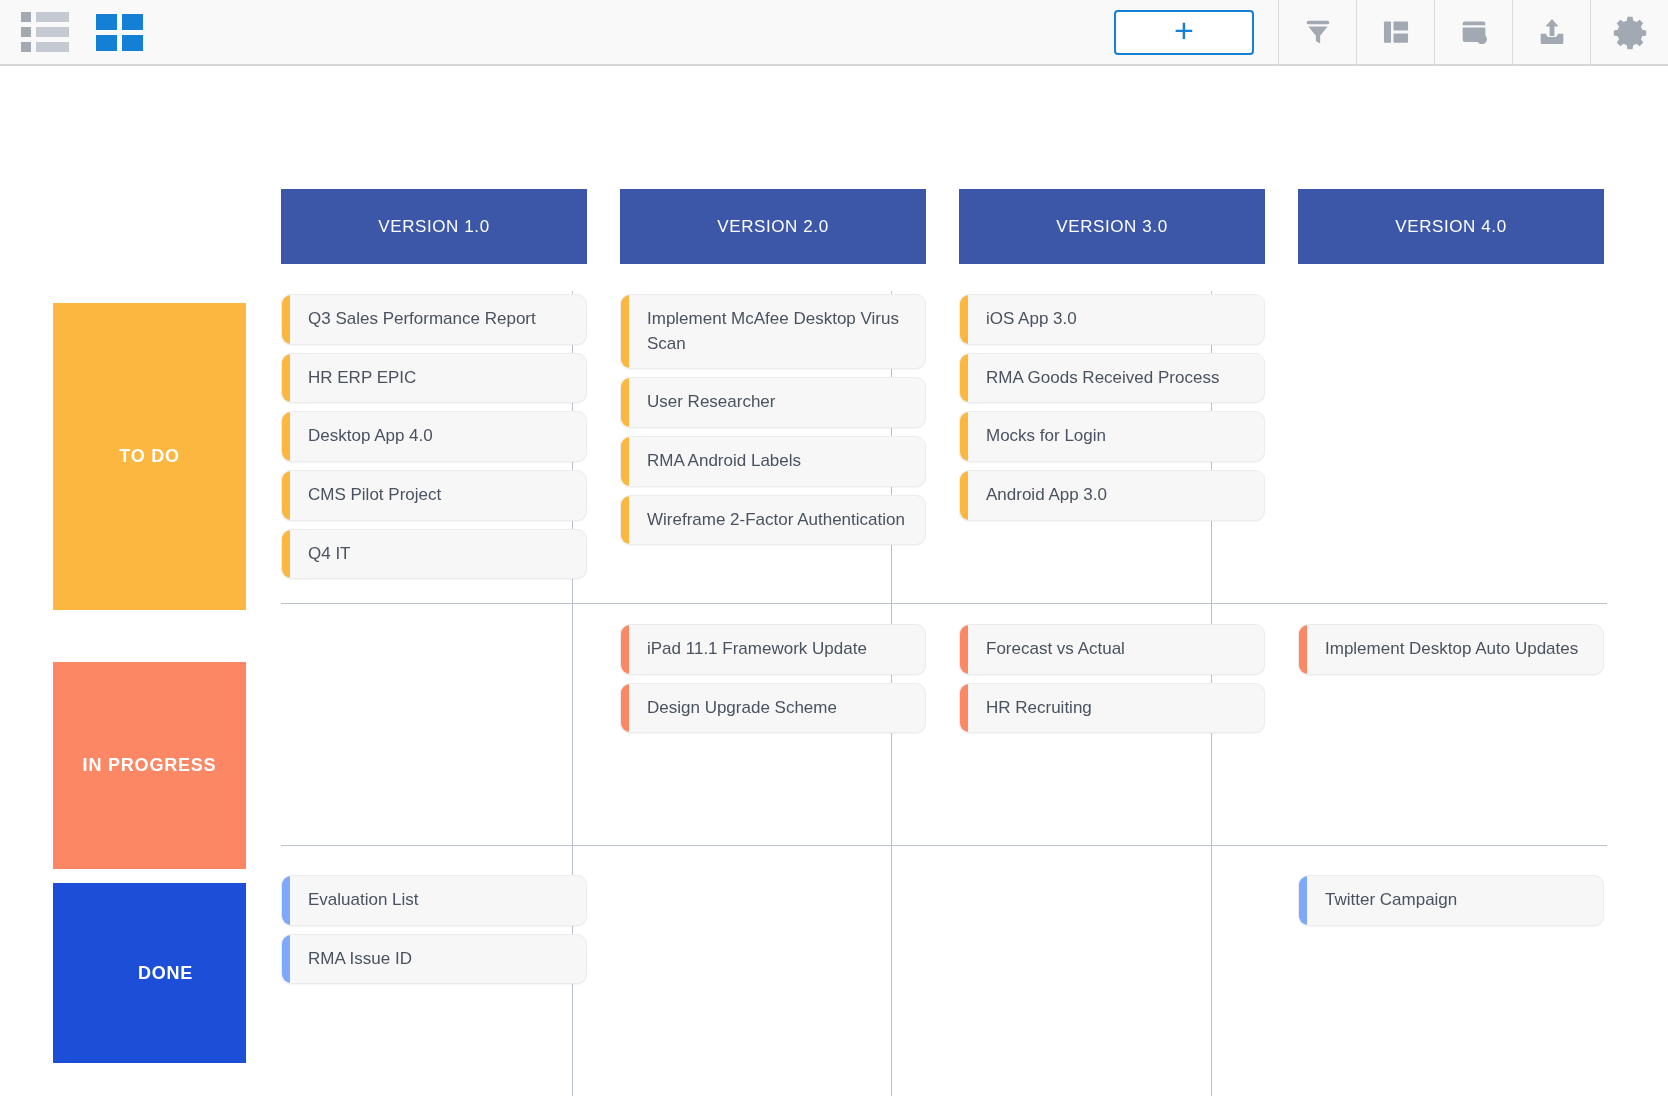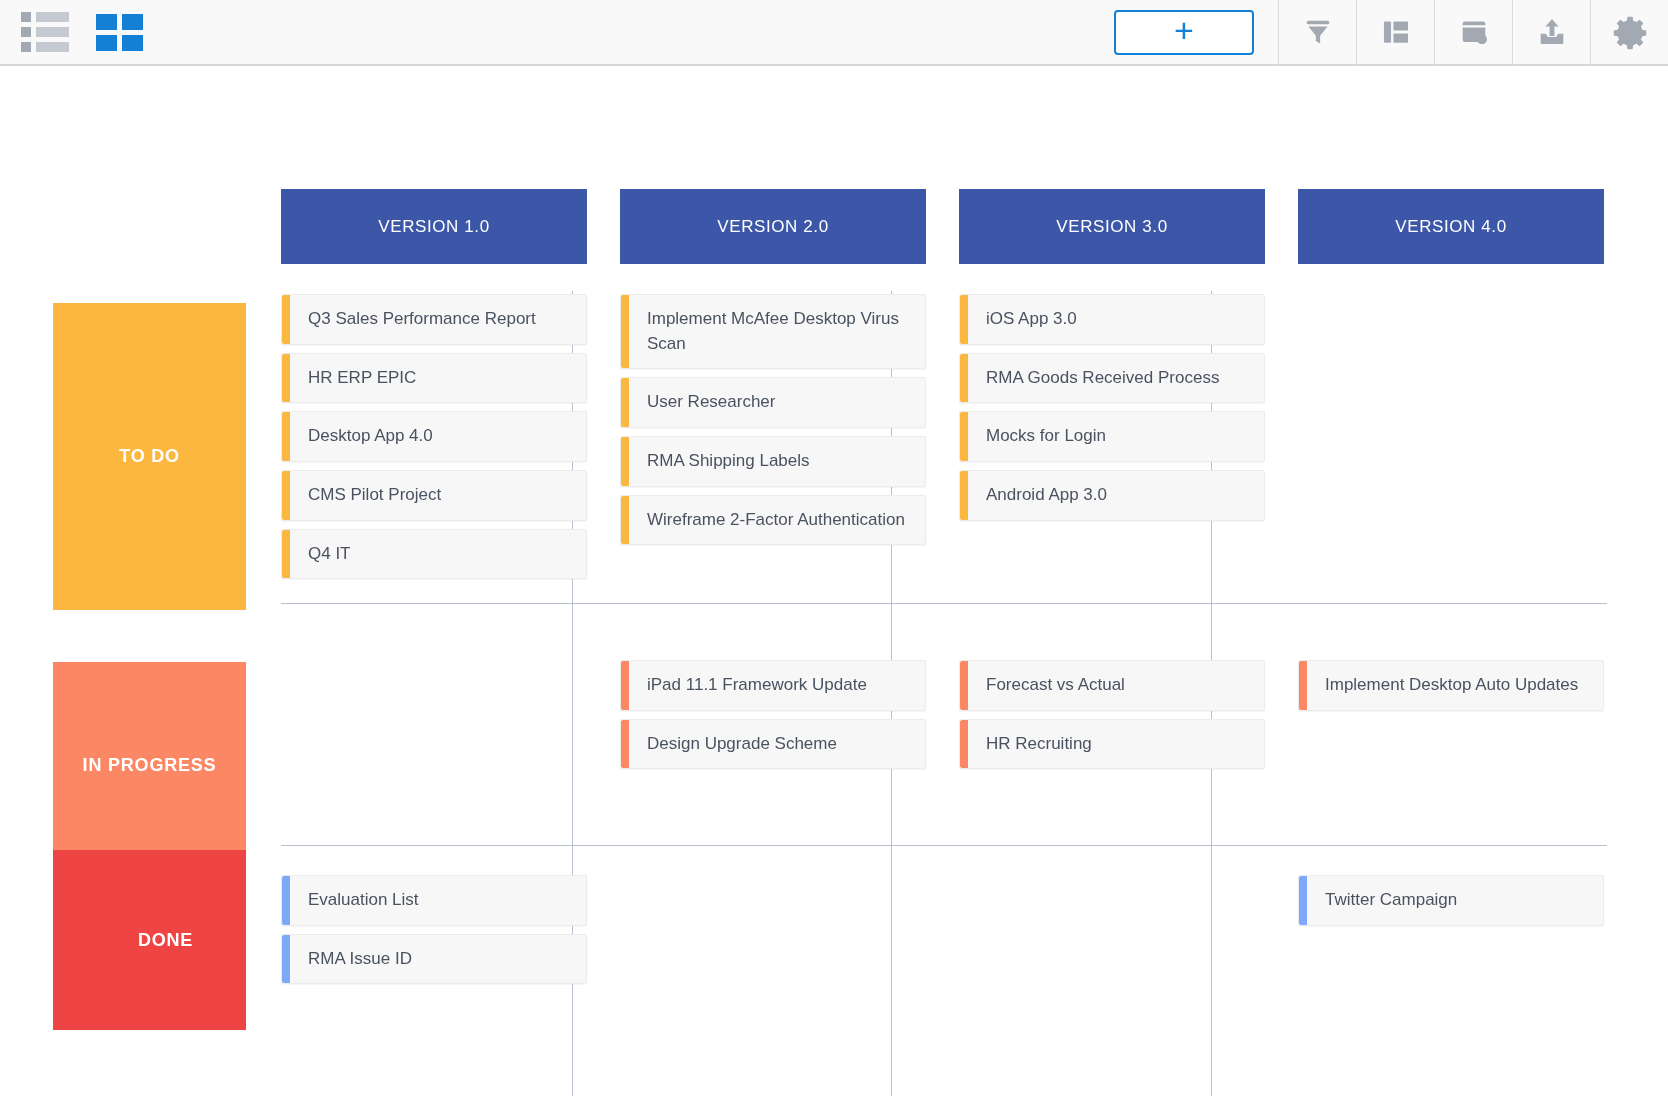--- a/index.html
+++ b/index.html
@@ -137,40 +137,40 @@
     font-size: 18px;
     letter-spacing: 0.8px;
     display: flex;
     align-items: center;
     justify-content: center;
     text-align: center;
     font-weight: bold;
   }
   .lane-todo     { top: 237px;  height: 307px; background: #fbb740; }
   .lane-progress { top: 596px;  height: 207px; background: #fb8764; }
-  .lane-done     { top: 784px;  height: 180px; background: #ef4444; padding-left: 32px; }
+  .lane-done     { top: 817px;  height: 180px; background: #1d4ed8; padding-left: 32px; }
 
   
   .lane-area {
     position: absolute;
     left: 281px;
     display: flex;
     gap: 33px;
   }
   .lane-col {
     width: 306px;
     display: flex;
     flex-direction: column;
     gap: 8px;
   }
 
   .card {
     background: #f7f7f7;
     border: 1px solid #ececec;
-    border-radius: 2px;
+    border-radius: 10px;
     display: flex;
     align-items: stretch;
     min-height: 45px;
     cursor: pointer;
     box-shadow: 0 1px 1px rgba(0,0,0,0.045);
     overflow: hidden;
   }
   .card-accent {
     width: 8px;
     flex: 0 0 8px;
@@ -324,21 +324,21 @@
         <div class="card">
           <div class="card-accent todo"></div>
           <div class="card-text">Implement McAfee Desktop Virus Scan</div>
         </div>
         <div class="card">
           <div class="card-accent todo"></div>
           <div class="card-text">User Researcher</div>
         </div>
         <div class="card">
           <div class="card-accent todo"></div>
-          <div class="card-text">RMA Shipping Labels</div>
+          <div class="card-text">RMA Android Labels</div>
         </div>
         <div class="card">
           <div class="card-accent todo"></div>
           <div class="card-text">Wireframe 2-Factor Authentication</div>
         </div>
       </div>
       <div class="lane-col">
         <div class="card">
           <div class="card-accent todo"></div>
           <div class="card-text">iOS App 3.0</div>
@@ -351,21 +351,21 @@
           <div class="card-accent todo"></div>
           <div class="card-text">Mocks for Login</div>
         </div>
         <div class="card">
           <div class="card-accent todo"></div>
           <div class="card-text">Android App 3.0</div>
         </div>
       </div>
       <div class="lane-col"></div>
     </div>
-  <div class="lane-area" style="top:558px;margin-top:36px;">
+  <div class="lane-area" style="top:558px;">
       <div class="lane-col"></div>
       <div class="lane-col">
         <div class="card">
           <div class="card-accent progress"></div>
           <div class="card-text">iPad 11.1 Framework Update</div>
         </div>
         <div class="card">
           <div class="card-accent progress"></div>
           <div class="card-text">Design Upgrade Scheme</div>
         </div>

